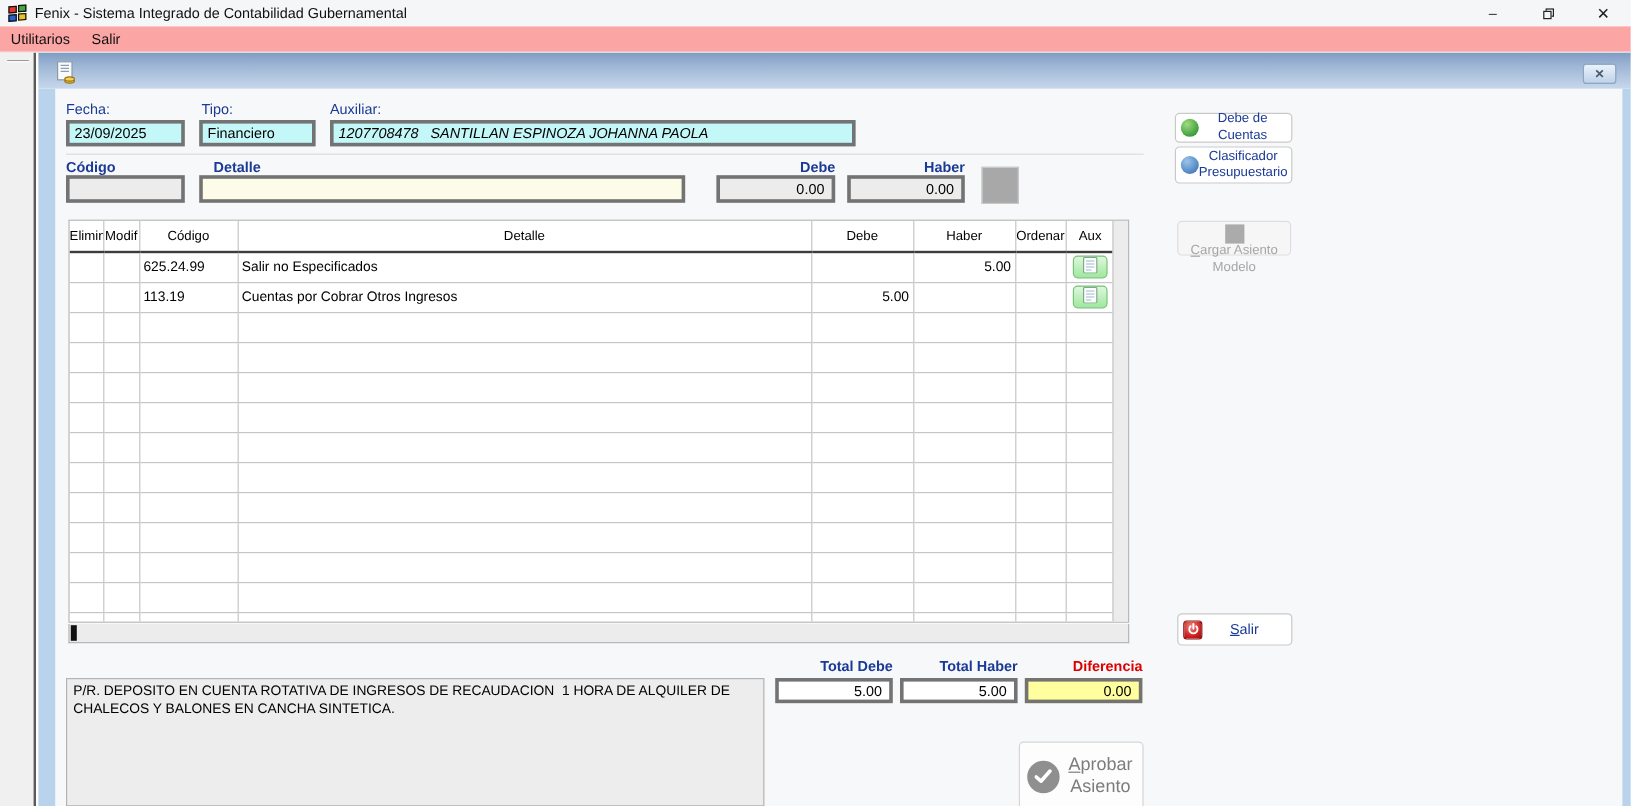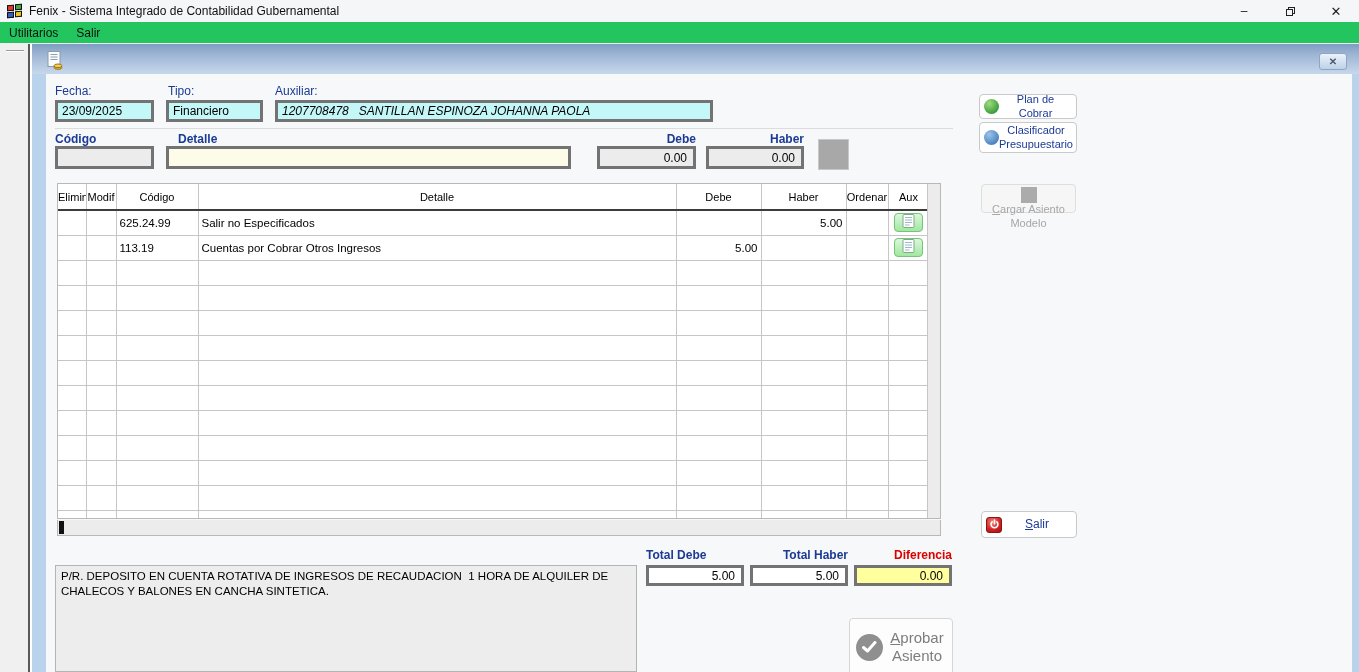--- a/index.html
+++ b/index.html
@@ -22,21 +22,21 @@
   .win-btn { width:46px; height:22px; display:flex; align-items:center; justify-content:center;
     font-size:12px; color:#222; cursor:default; }
   .restore-glyph { position:relative; width:9px; height:9px; }
   .restore-glyph .b { position:absolute; border:1px solid #222; background:transparent; }
   .restore-glyph .back { left:2px; top:0; width:7px; height:7px; }
   .restore-glyph .front { left:0; top:2px; width:7px; height:7px; background:#f4f6f7; }
   .close-glyph { font-size:13px; }
 
   
   .menubar { position:absolute; left:0; top:22px; width:1359px; height:22px;
-    background:#22c55e; display:flex; align-items:center; border-bottom:1px solid #f0f0f0; }
+    background:#fca5a5; display:flex; align-items:center; border-bottom:1px solid #f0f0f0; }
   .menu-item { font-size:12px; color:#111; padding:3px 9px; }
 
   
   .left-panel { position:absolute; left:0; top:44px; width:30px; height:628px;
     background:#f0f0f0; border-right:2px solid #5a5a5a; }
   .left-panel .grip { position:absolute; left:6px; top:6px; width:18px; height:0;
     border-top:1px solid #9a9a9a; border-bottom:1px solid #fff; }
 
   
   .child { position:absolute; left:32px; top:44px; width:1327px; height:628px;
@@ -357,40 +357,40 @@
       </table>
       <div class="vscroll"></div>
     </div>
     <div class="hscroll">
       <div class="thumb"></div>
     </div>
 
     <div class="lbl bold" style="left:23px; top:504px;margin-top:37px;">Glosa:</div>
     <div class="glosa-box">P/R. DEPOSITO EN CUENTA ROTATIVA DE INGRESOS DE RECAUDACION  1 HORA DE ALQUILER DE CHALECOS Y BALONES EN CANCHA SINTETICA.</div>
 
-    <div class="lbl bold" style="left:614px; top:504px; width:98px; text-align:left;">Total Debe</div>
+    <div class="lbl bold" style="left:614px; top:504px; width:98px; text-align:right;">Total Debe</div>
     <div class="lbl bold" style="left:718px; top:504px; width:98px; text-align:right;">Total Haber</div>
     <div class="lbl red" style="left:822px; top:504px; width:98px; text-align:right;">Diferencia</div>
 
     <div class="field right" style="left:614px; top:521px; width:98px; height:21px;">5.00</div>
     <div class="field right" style="left:718px; top:521px; width:98px; height:21px;">5.00</div>
     <div class="field yellow right" style="left:822px; top:521px; width:98px; height:21px;">0.00</div>
 
     <div class="aprobar-btn">
       <span class="check-circle">
         <svg width="15" height="12" viewBox="0 0 15 12">
             <path d="M1.5 6.5 L5.5 10 L13 1.5" fill="none" stroke="#fff" stroke-width="3" stroke-linecap="round" stroke-linejoin="round"></path>
           </svg>
       </span>
       <span class="txt uline">Aprobar Asiento</span>
     </div>
 
     <div class="side-btn" style="left:947px; top:50px; width:98px; height:25px;">
       <span class="sphere green"></span>
-      <span class="txt">Plan de Cobrar</span>
+      <span class="txt">Debe de Cuentas</span>
     </div>
 
     <div class="side-btn" style="left:947px; top:78px; width:98px; height:31px;">
       <span class="sphere blue"></span>
       <span class="txt" style="width:76px;">Clasificador Presupuestario</span>
     </div>
 
     <div class="side-btn disabled" style="left:949px; top:140px; width:95px; height:29px;">
       <span class="gray-sq"></span>
       <span class="txt uline" style="width:74px;">Cargar Asiento Modelo</span>

